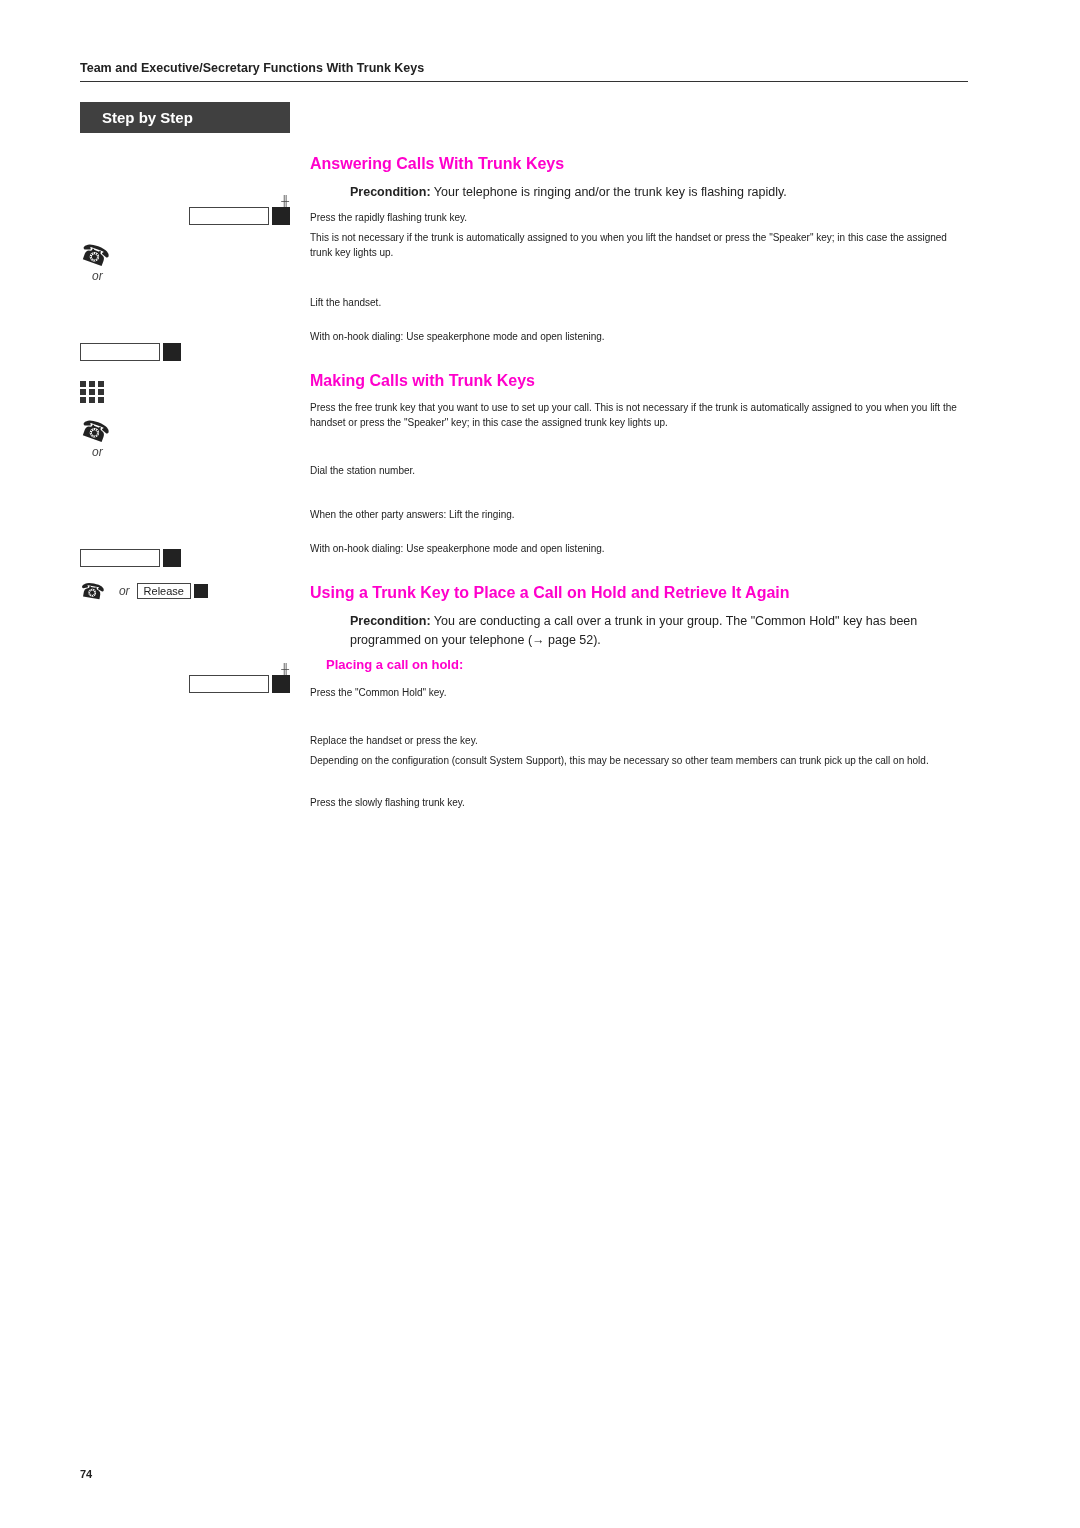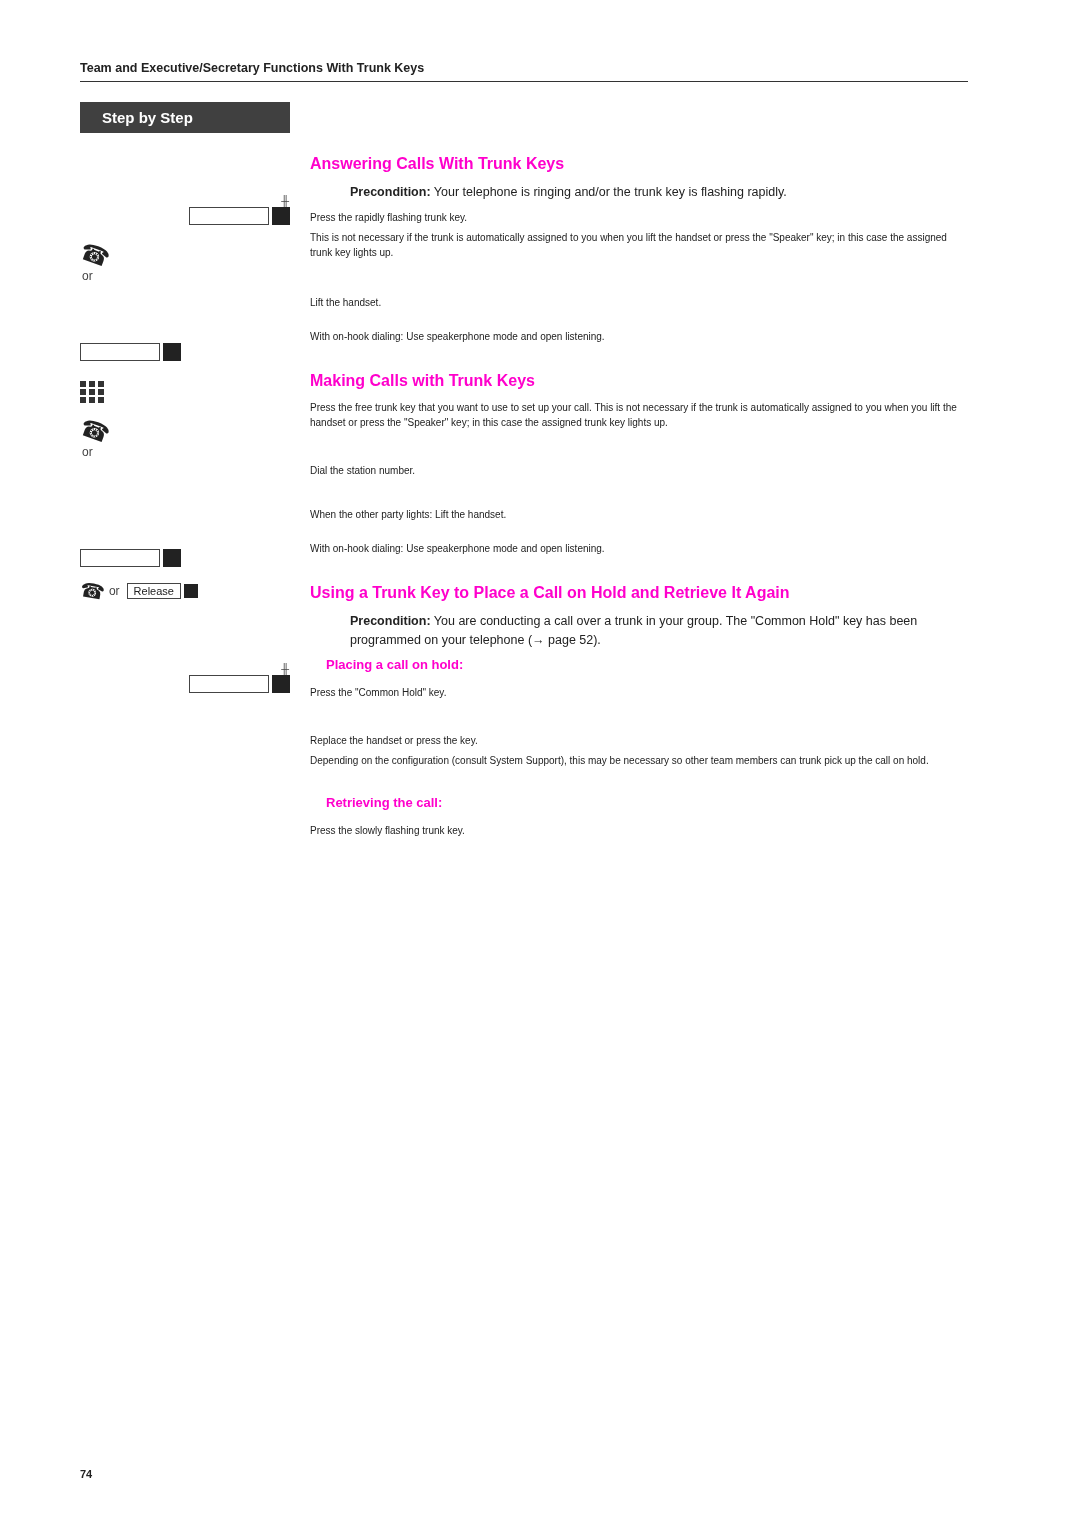--- a/index.html
+++ b/index.html
@@ -126,21 +126,22 @@
     .keypad-dot {
       width: 6px;
       height: 6px;
       background: #333;
       display: inline-block;
     }
     
     .or-label {
       font-size: 12px;
       color: #444;
-      margin-left: 2px;
+      margin-left: 12px;
+      font-style: italic;
     }
     
     .release-key {
       border: 1.5px solid #444;
       background: #fff;
       font-size: 11px;
       padding: 1px 6px;
       display: inline-block;
       margin: 0 3px;
     }
@@ -264,42 +265,41 @@
         <div style="height:14px;"></div>
         <div class="instruction-line">With on-hook dialing: Use speakerphone mode and open listening.</div>
       </div>
 
       <div class="section-block">
         <div class="section-title">Making Calls with Trunk Keys</div>
         <div class="instruction-line">Press the free trunk key that you want to use to set up your call. This is not necessary if the trunk is automatically assigned to you when you lift the handset or press the "Speaker" key; in this case the assigned trunk key lights up.</div>
         <div style="height:28px;"></div>
         <div class="instruction-line">Dial the station number.</div>
         <div style="height:24px;"></div>
-        <div class="instruction-line">When the other party lights: Lift the handset.</div>
+        <div class="instruction-line">When the other party answers: Lift the ringing.</div>
         <div style="height:14px;"></div>
         <div class="instruction-line">With on-hook dialing: Use speakerphone mode and open listening.</div>
       </div>
 
       <div class="section-block">
         <div class="section-title">Using a Trunk Key to Place a Call on Hold and Retrieve It Again</div>
         <div class="precondition">
           <strong>Precondition:</strong>
           <span> You are conducting a call over a trunk in your group. The "Common Hold" key has been programmed on your telephone (→ page 52).</span>
         </div>
 
         <div class="subsection-title">Placing a call on hold:</div>
         <div style="height:8px;"></div>
         <div class="instruction-line">Press the "Common Hold" key.</div>
         <div style="height:28px;"></div>
         <div class="instruction-line">Replace the handset or press the key.</div>
         <div class="instruction-line">Depending on the configuration (consult System Support), this may be necessary so other team members can trunk pick up the call on hold.</div>
 
         <div style="height:14px;"></div>
 
-        <div class="subsection-title">Retrieving the call:</div>
         <div style="height:8px;"></div>
         <div class="instruction-line">Press the slowly flashing trunk key.</div>
       </div>
 
     </div>
   </div>
 
   
   <div class="page-number">74</div>
 

